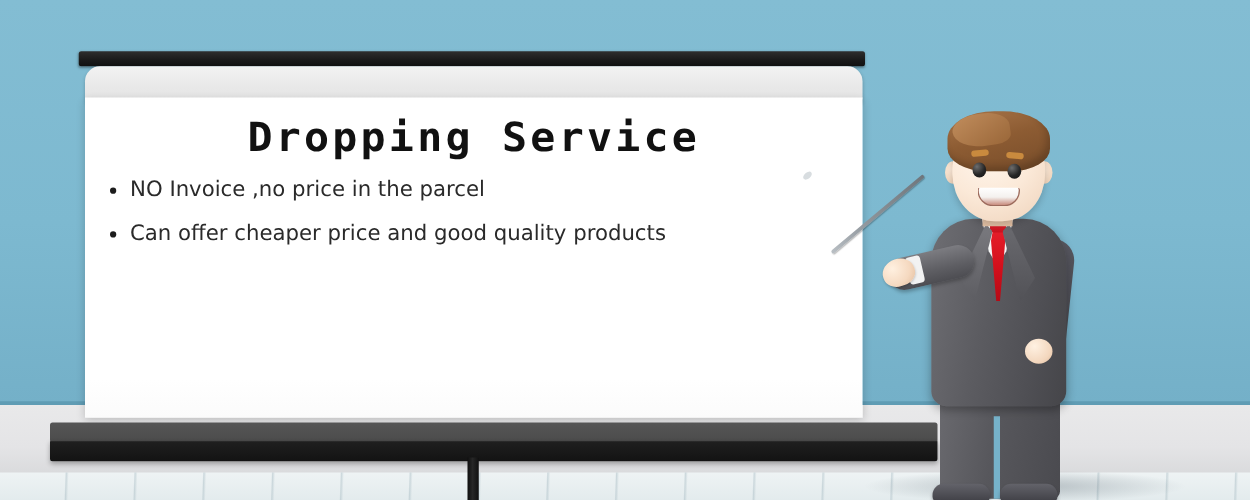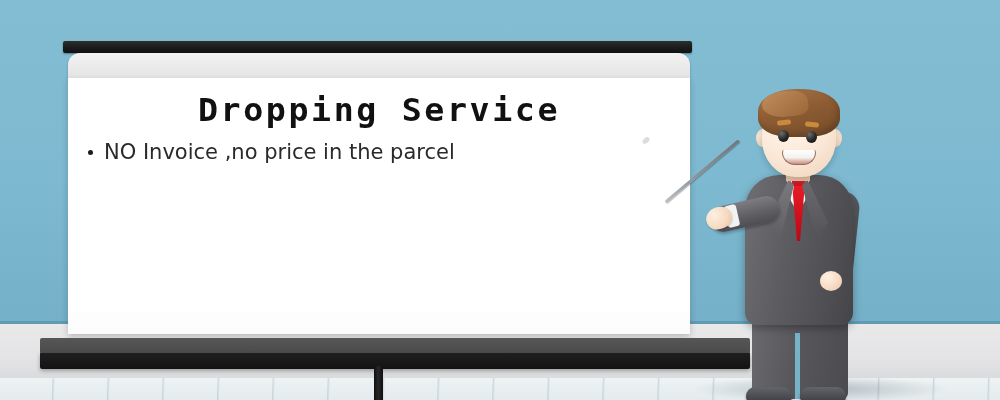--- a/index.html
+++ b/index.html
@@ -97,21 +97,21 @@
   }
   .bullets{
     position:absolute; left:18px; top:64px; width:600px;
     list-style:none;
   }
   .bullet{
     position:relative;
     padding-left:18px;
     margin-bottom:14px;
     font-family:"DejaVu Sans", sans-serif;
-    font-size:21px;
+    font-size:17px;
     line-height:21px;
     color:#2a2a2a;
     white-space:nowrap;
   }
   .bullet::before{
     content:"";
     position:absolute; left:2px; top:8px;
     width:5px; height:5px; border-radius:50%;
     background:#1c1c1c;
   }
@@ -322,20 +322,23 @@
   <div class="screen-wrap">
     <div class="screen-topbar"></div>
     <div class="screen-roller"></div>
     <div class="screen-canvas"></div>
 
     <div class="slide">
       <div class="slide-title">Dropping Service</div>
       <ul class="bullets">
         <li class="bullet">
           <span>NO Invoice ,no price in the parcel</span>
+        </li>
+        <li class="bullet">
+          <span>Can offer cheaper price and good quality products</span>
         </li>
       </ul>
     </div>
 
     <div class="screen-bottom-a"></div>
     <div class="screen-bottom-b"></div>
     <div class="screen-leg"></div>
   </div>
 
   <div class="person">

